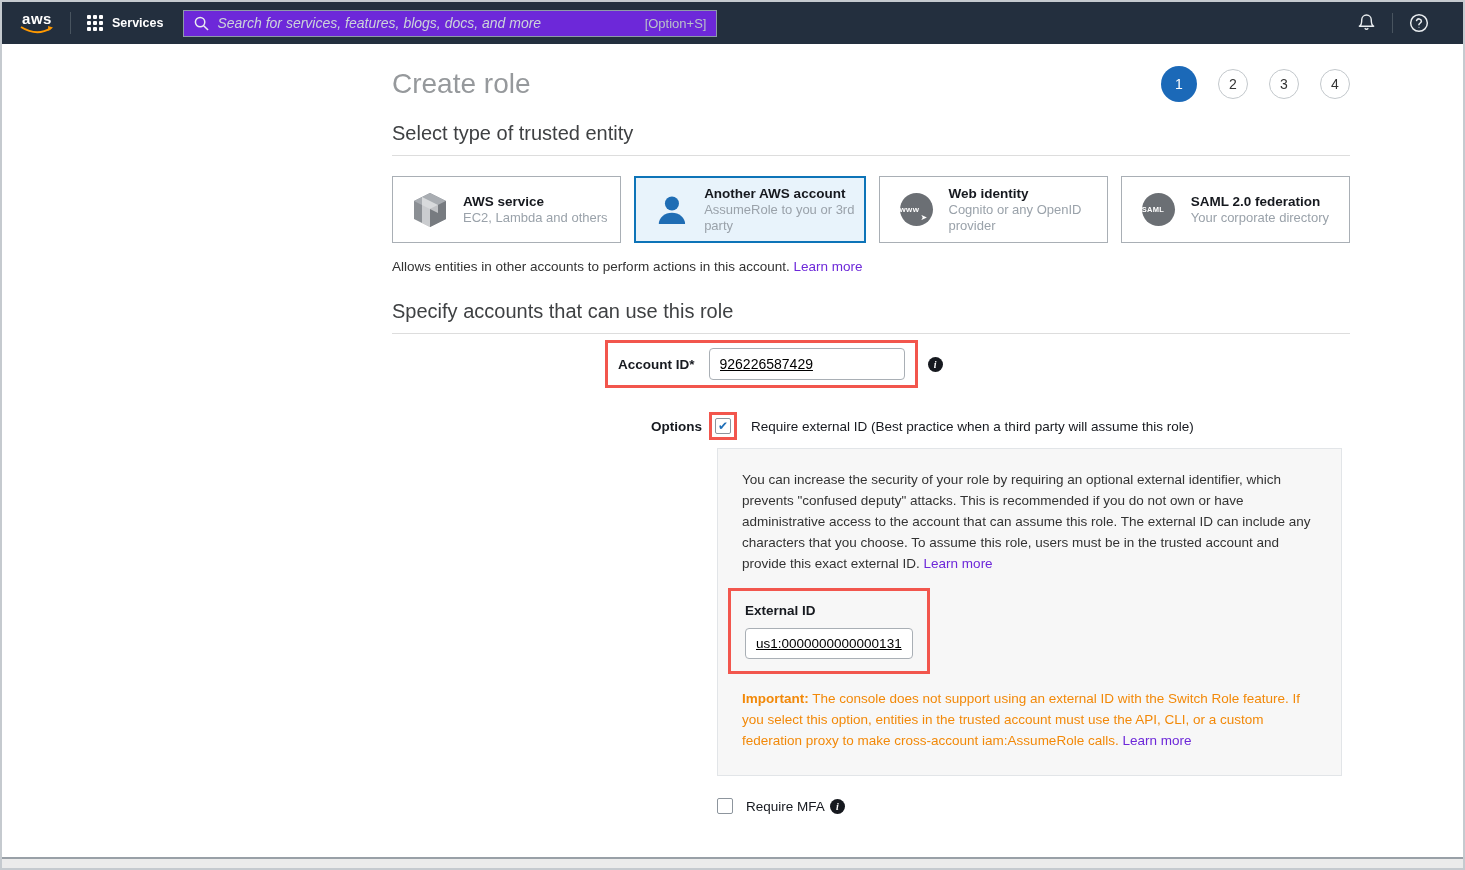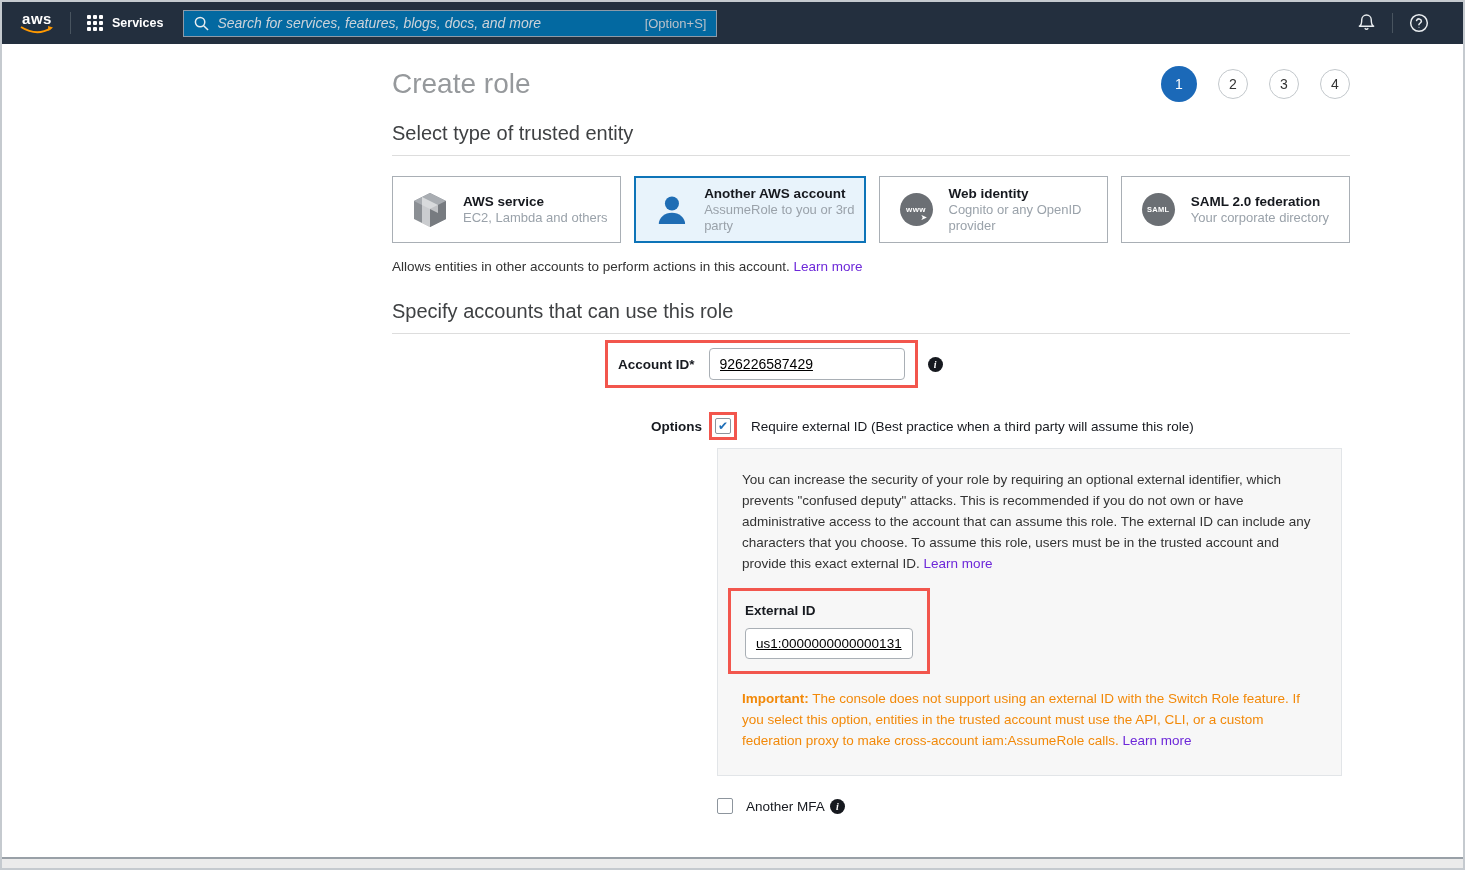--- a/index.html
+++ b/index.html
@@ -9,21 +9,21 @@
 
   
   .topnav { height:42px; background:#232f3e; display:flex; align-items:center; padding:0 18px; }
   .aws-logo { display:flex; flex-direction:column; align-items:center; cursor:pointer; }
   .aws-logo .aws-word { color:#fff; font-weight:bold; font-size:15px; letter-spacing:.5px; line-height:14px; }
   .nav-divider { width:1px; height:22px; background:#48545f; margin:0 16px; }
   .services-btn { display:flex; align-items:center; gap:9px; cursor:pointer; }
   .grid-icon { display:grid; grid-template-columns:repeat(3,4px); grid-template-rows:repeat(3,4px); gap:2px; }
   .grid-icon i { background:#fff; border-radius:1px; }
   .services-label { color:#fff; font-size:12.5px; font-weight:bold; }
-  .search-box { margin-left:20px; width:534px; height:27px; border:1px solid #8d9aa8; display:flex; align-items:center; padding:0 10px; background:#0369a1; }
+  .search-box { margin-left:20px; width:534px; height:27px; border:1px solid #8d9aa8; display:flex; align-items:center; padding:0 10px; background:#6d28d9; }
   .search-box input { flex:1; background:transparent; border:none; outline:none; color:#e8ecef; font-size:14px; margin-left:8px; font-family:inherit; }
   .search-box input::placeholder { color:#ccd3da; font-style:italic; }
   .search-shortcut { color:#b9c1ca; font-size:13px; white-space:nowrap; }
   .nav-right { margin-left:auto; display:flex; align-items:center; gap:0; }
   .nav-icon { color:#e9edf0; padding:0 16px; cursor:pointer; display:flex; align-items:center; }
   .nav-divider2 { width:1px; height:20px; background:#48545f; }
 
   
   .content { margin:0 117px 0 390px; width:958px; padding-top:22px; }
   .title-row { display:flex; align-items:center; justify-content:space-between; }
@@ -32,21 +32,21 @@
   .step { width:30px; height:30px; border-radius:50%; border:1px solid #c3c8cc; background:#fff; color:#333; font-size:14px; display:flex; align-items:center; justify-content:center; }
   .step.active { width:36px; height:36px; border:none; background:#1b69b8; color:#fff; font-size:14px; }
 
   h2.section { margin-top:20px; font-size:20px; font-weight:400; color:#3f4143; padding-bottom:10px; border-bottom:1px solid #ddd; }
 
   .cards { display:flex; gap:13px; margin-top:20px; }
   .card { flex:1; height:67px; border:1px solid #a9afb5; background:#fff; display:flex; align-items:center; padding-left:20px; gap:16px; cursor:pointer; }
   .card.selected { border:2px solid #0d74b8; background:#e8f3fb; }
   .card-title { font-size:13.5px; font-weight:bold; color:#16191f; line-height:17px; }
   .card-sub { font-size:13px; color:#9aa2aa; line-height:16px; max-width:170px; }
-  .circle-badge { width:33px; height:33px; border-radius:50%; background:#6b6f74; color:#fff; display:flex; align-items:center; justify-content:center; font-weight:bold; flex:0 0 33px; position:relative; }
+  .circle-badge { width:33px; height:33px; border-radius:50%; background:#6b6f74; color:#fff; display:flex; align-items:center; font-weight:bold; flex:0 0 33px; position:relative; }
   .badge-www { font-size:8px; letter-spacing:.4px; }
   .badge-saml { font-size:7.5px; letter-spacing:.3px; }
   .cursor-tip { position:absolute; right:5px; bottom:4px; font-size:8px; color:#fff; }
 
   .desc-line { margin-top:16px; font-size:13.5px; color:#333; }
   a.link { color:#6d28d9; text-decoration:none; cursor:pointer; }
 
   h2.section.second { margin-top:26px; }
 
   .red-box { border:3px solid #f2564d; }
@@ -226,20 +226,20 @@
       <div class="red-box extid-annotation">
         <label class="extid-label">External ID</label>
         <input class="text-input extid-input" type="text" value="us1:0000000000000131" style="">
       </div>
 
       <p class="important"><b>Important:</b><span> The console does not support using an external ID with the Switch Role feature. If you select this option, entities in the trusted account must use the API, CLI, or a custom federation proxy to make cross-account iam:AssumeRole calls. </span><a class="link">Learn more</a></p>
     </div>
 
     <div class="mfa-row">
       <span class="checkbox"></span>
-      <span class="mfa-label">Another MFA</span>
+      <span class="mfa-label">Require MFA</span>
       <span class="info-icon">i</span>
     </div>
 
   </div>
 
   <div class="bottom-strip"></div>
 </div>
 
 </body></html>

